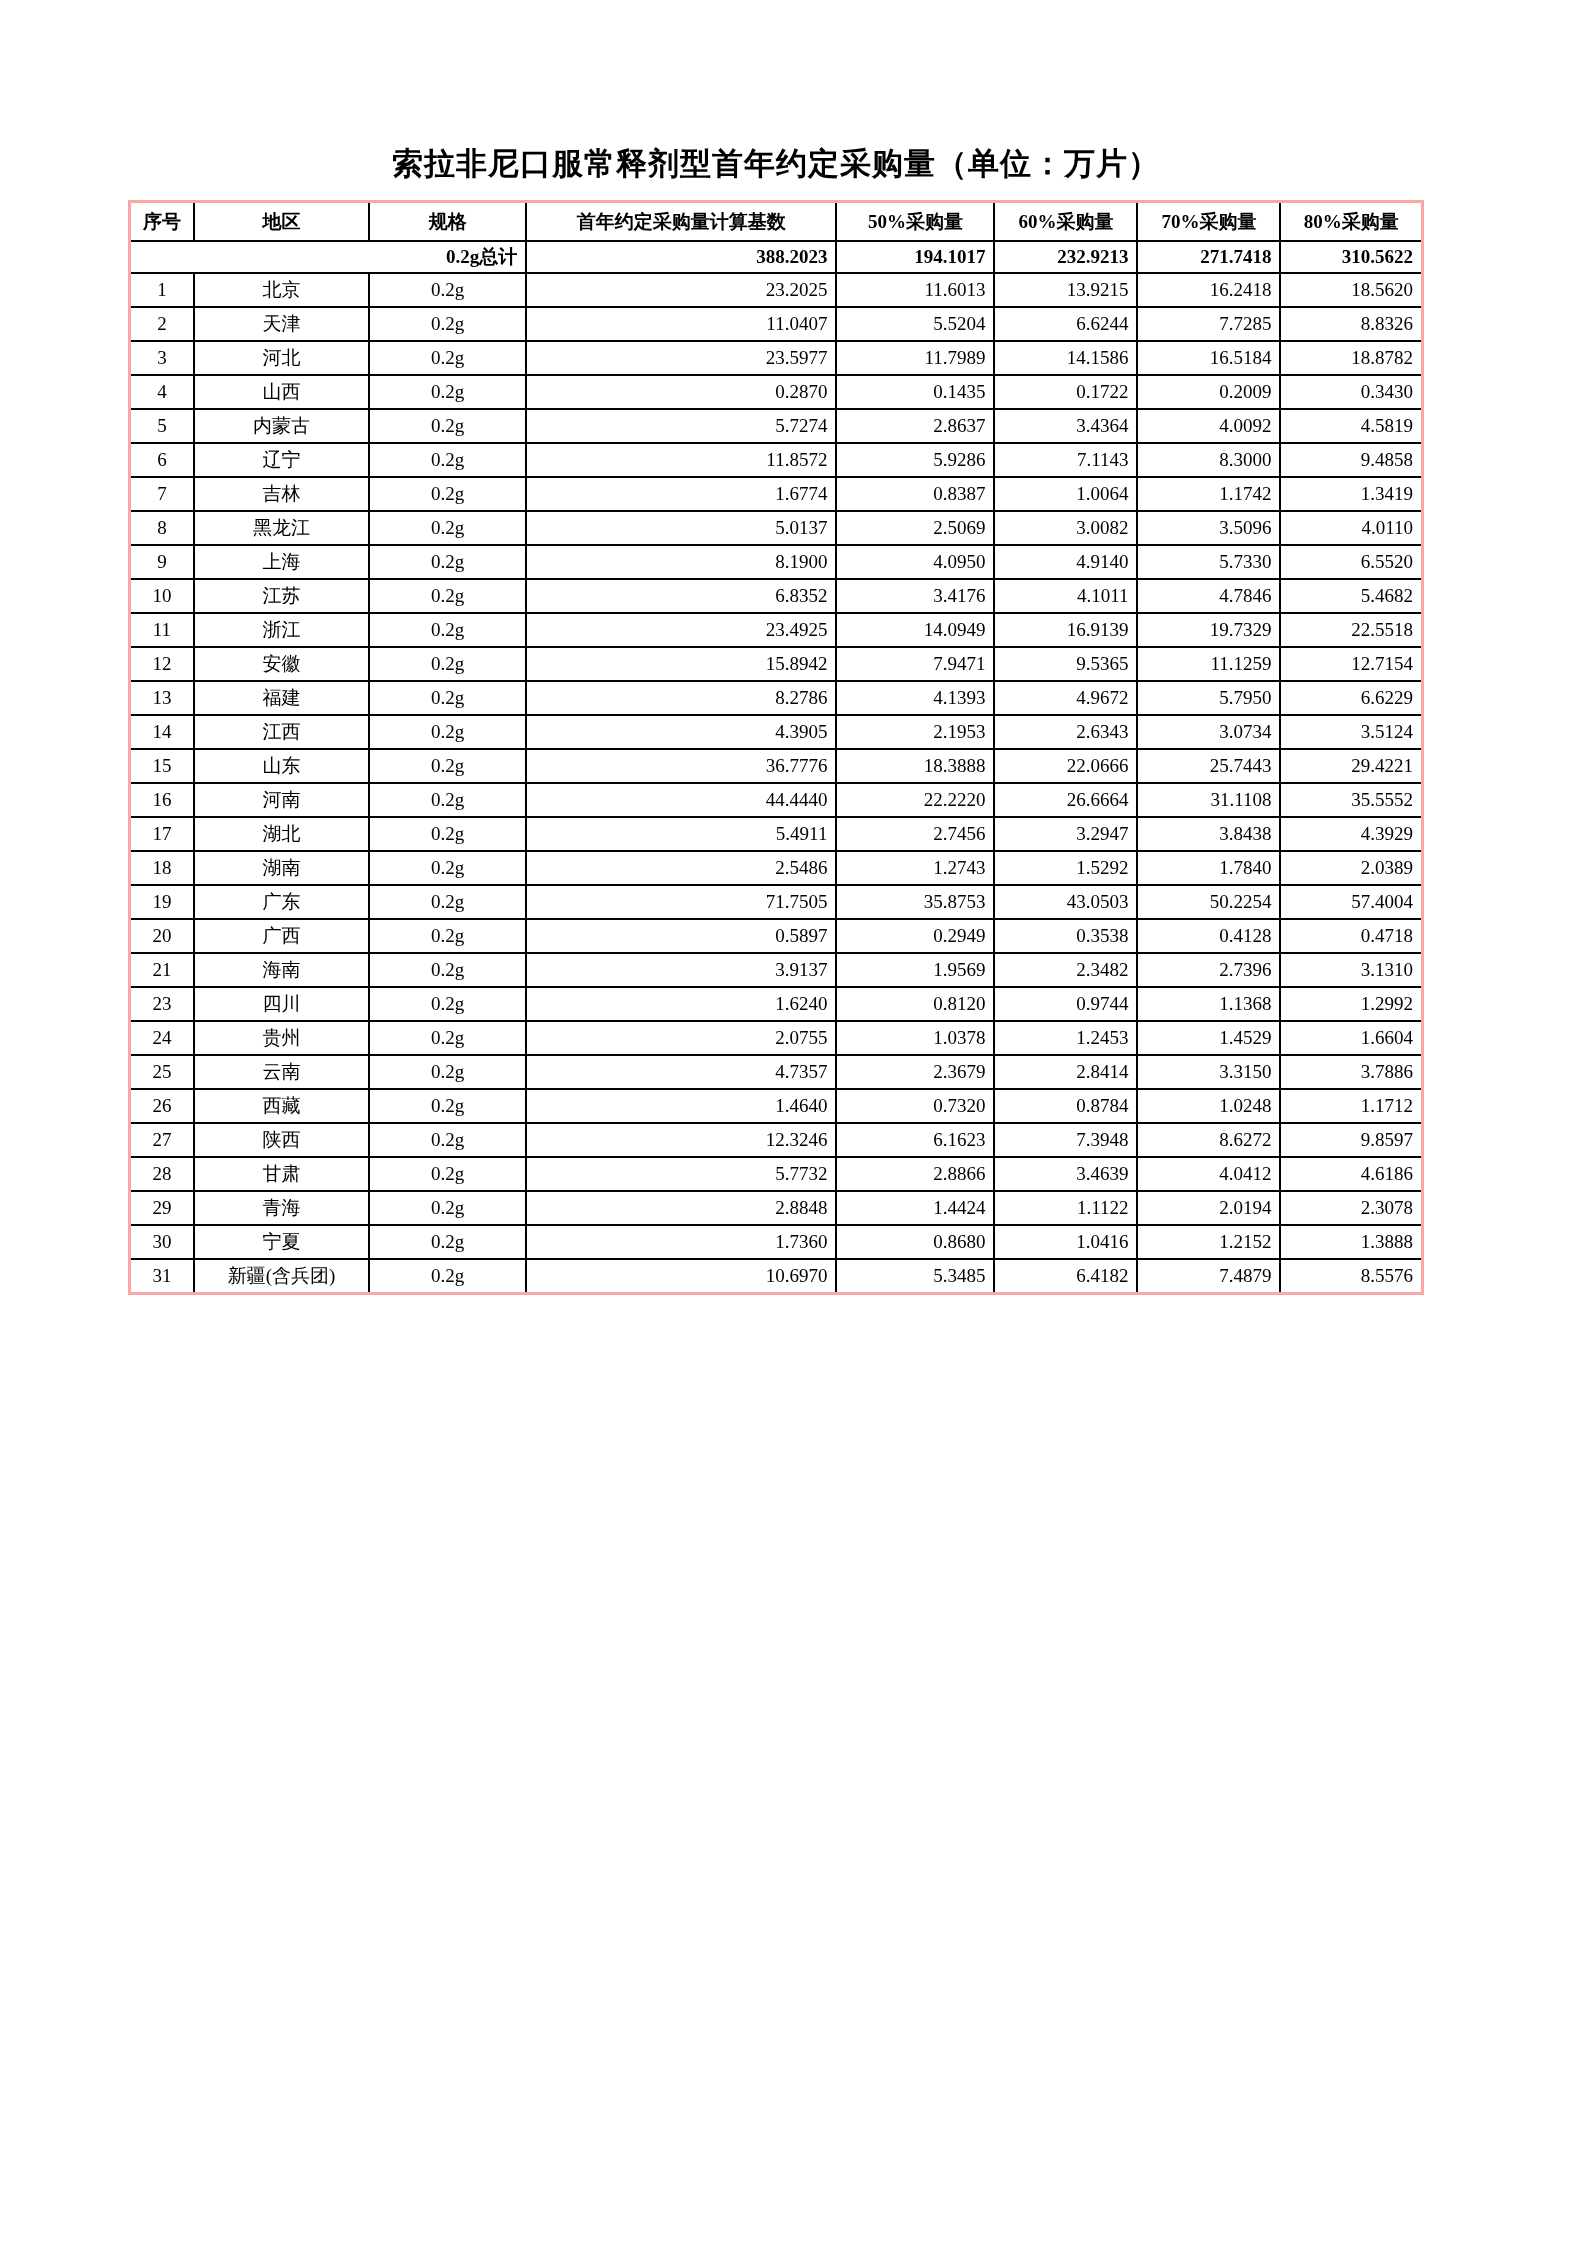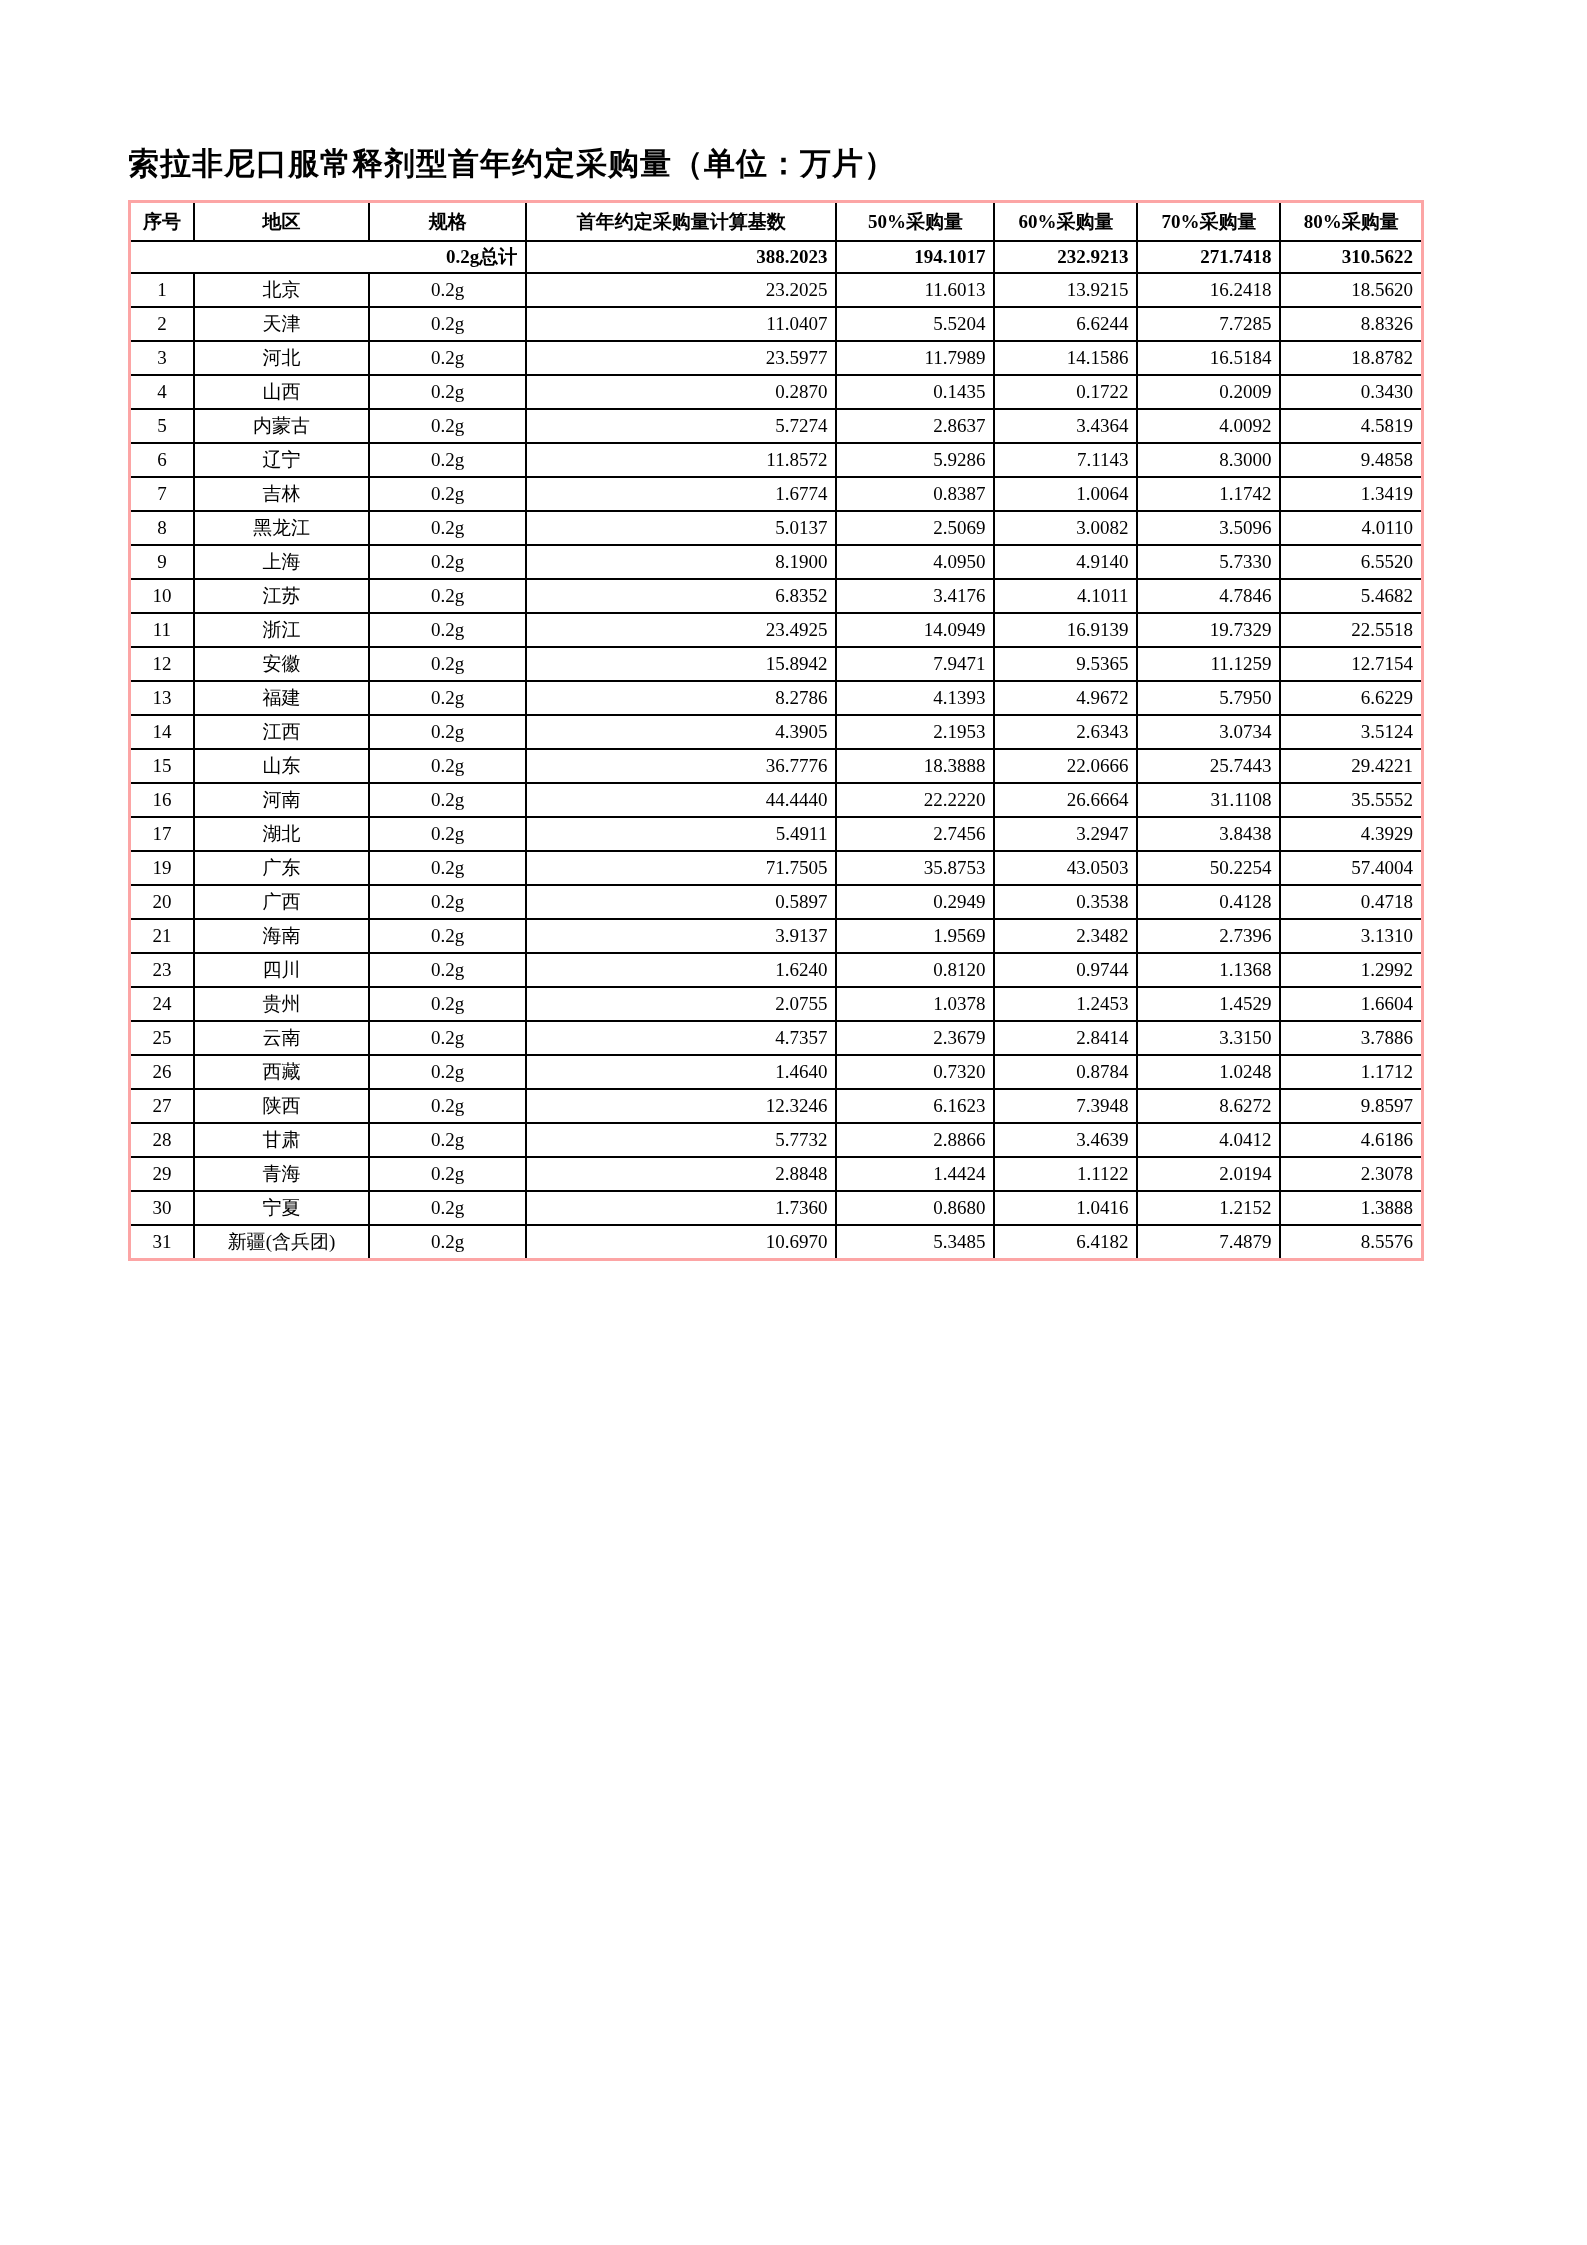--- a/index.html
+++ b/index.html
@@ -14,20 +14,21 @@
     background: #ffffff;
     font-family: "Liberation Serif", serif;
     color: #000000;
   }
   .title {
     position: absolute;
     top: 140px;
     left: 128px;
     width: 1296px;
     margin: 0;
+    text-align: center;
     font-size: 31px;
     font-weight: bold;
     letter-spacing: 1px;
     line-height: 48px;
   }
   table.data-table {
     position: absolute;
     top: 200px;
     left: 128px;
     width: 1296px;
@@ -270,20 +271,30 @@
       <td class="c-no">17</td>
       <td class="c-region">湖北</td>
       <td class="c-spec">0.2g</td>
       <td class="c-num">5.4911</td>
       <td class="c-num">2.7456</td>
       <td class="c-num">3.2947</td>
       <td class="c-num">3.8438</td>
       <td class="c-num">4.3929</td>
     </tr>
         <tr class="data-row">
+      <td class="c-no">18</td>
+      <td class="c-region">湖南</td>
+      <td class="c-spec">0.2g</td>
+      <td class="c-num">2.5486</td>
+      <td class="c-num">1.2743</td>
+      <td class="c-num">1.5292</td>
+      <td class="c-num">1.7840</td>
+      <td class="c-num">2.0389</td>
+    </tr>
+        <tr class="data-row">
       <td class="c-no">19</td>
       <td class="c-region">广东</td>
       <td class="c-spec">0.2g</td>
       <td class="c-num">71.7505</td>
       <td class="c-num">35.8753</td>
       <td class="c-num">43.0503</td>
       <td class="c-num">50.2254</td>
       <td class="c-num">57.4004</td>
     </tr>
         <tr class="data-row">

